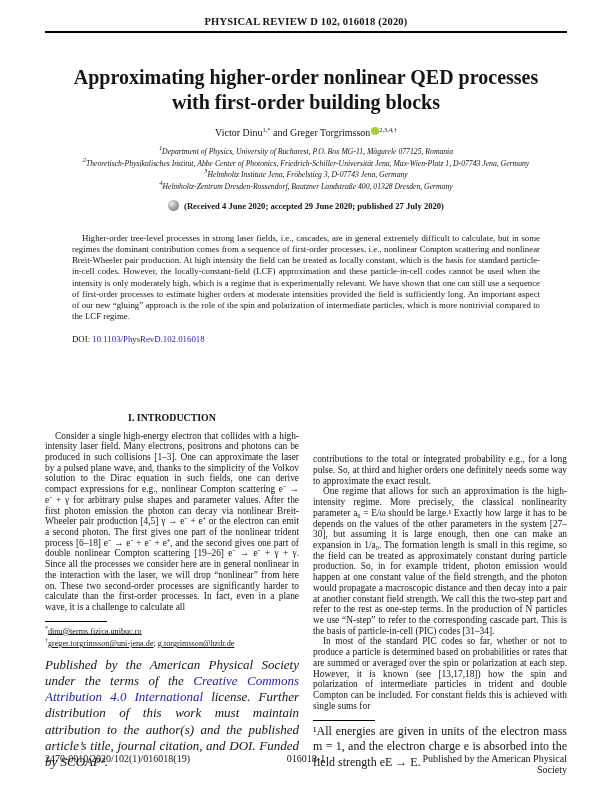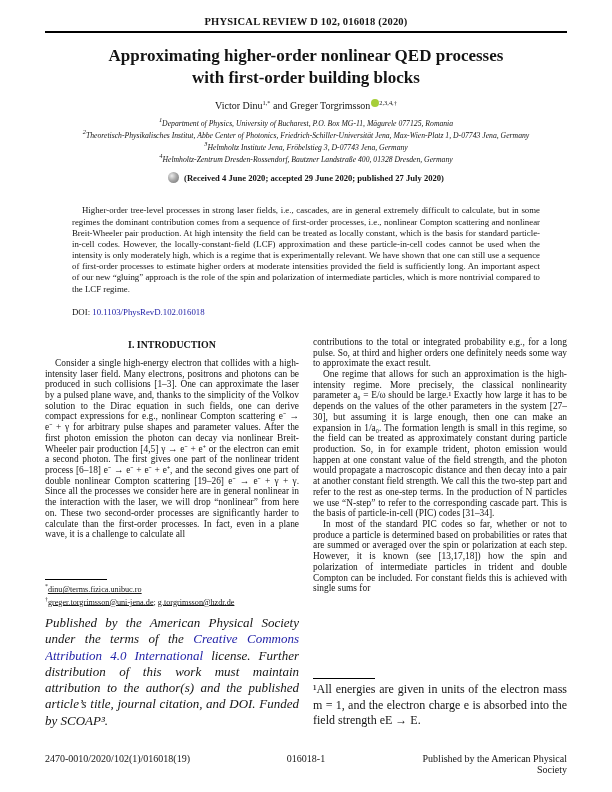--- a/index.html
+++ b/index.html
@@ -8,21 +8,21 @@
     position:relative; font-family:"Liberation Serif", serif; color:#141414;
     overflow:hidden;
   }
   .content { position:absolute; left:45px; right:45px; top:0; }
 
   
   .journal-line { text-align:center; font-weight:bold; font-size:10.5px; padding-top:16px; letter-spacing:.2px; }
   .header-rule { height:2.4px; background:#000; margin-top:4px; }
 
   
-  .title { margin-top:12px; text-align:center; font-weight:bold; font-size:17px; line-height:1.25; }
+  .title { margin-top:32px; text-align:center; font-weight:bold; font-size:20px; line-height:1.25; }
   .authors { margin-top:11px; text-align:center; font-size:10px; }
   .authors sup { font-size:6.4px; }
   .orcid {
     display:inline-block; width:8px; height:8px; border-radius:50%;
     background:#a6ce39; vertical-align:2px; margin-left:1px;
   }
   .affils { margin-top:5px; font-style:italic; font-size:7.7px; line-height:1.2; text-align:center; }
   .received { margin-top:9px; font-size:8.6px; text-align:center;font-weight:bold; }
   .crossmark {
     display:inline-block; width:11px; height:11px; border-radius:50%;
@@ -31,21 +31,21 @@
   }
 
   
   .abstract { width:468px; margin:22px auto 0; font-size:8.8px; line-height:1.27; text-align:justify; }
   .abstract .ind { display:inline-block; width:10px; }
   .doi-line { width:468px; margin:12px auto 0; font-size:8.8px; text-align:left; }
   .link { color:#2323a8; }
   .u { text-decoration:underline; }
 
   
-  .body-cols { margin-top:20px; display:flex; gap:14px; height:392px; }
+  .body-cols { margin-top:34px; display:flex; gap:14px; height:392px;align-items:flex-end; }
   .col { flex:1; display:flex; flex-direction:column; overflow:hidden; }
   .sec-head { text-align:center; font-weight:bold; font-size:9.9px; margin:2px 0 8px; }
   p.body { font-size:9.4px; line-height:1.14; text-align:justify; margin:0; }
   p.indent { text-indent:10px; }
   .fnblock { margin-top:auto; }
   .fnrule { width:62px; border-top:1px solid #000; margin:8px 0 3px; }
   .fn { font-size:8.2px; line-height:1.3; }
   .fn sup { font-size:5.8px; }
   .license { margin-top:7px; font-style:italic; font-size:13px; line-height:1.25; text-align:justify; }
   .fn-units { font-size:12px; line-height:1.3; text-align:justify; }

